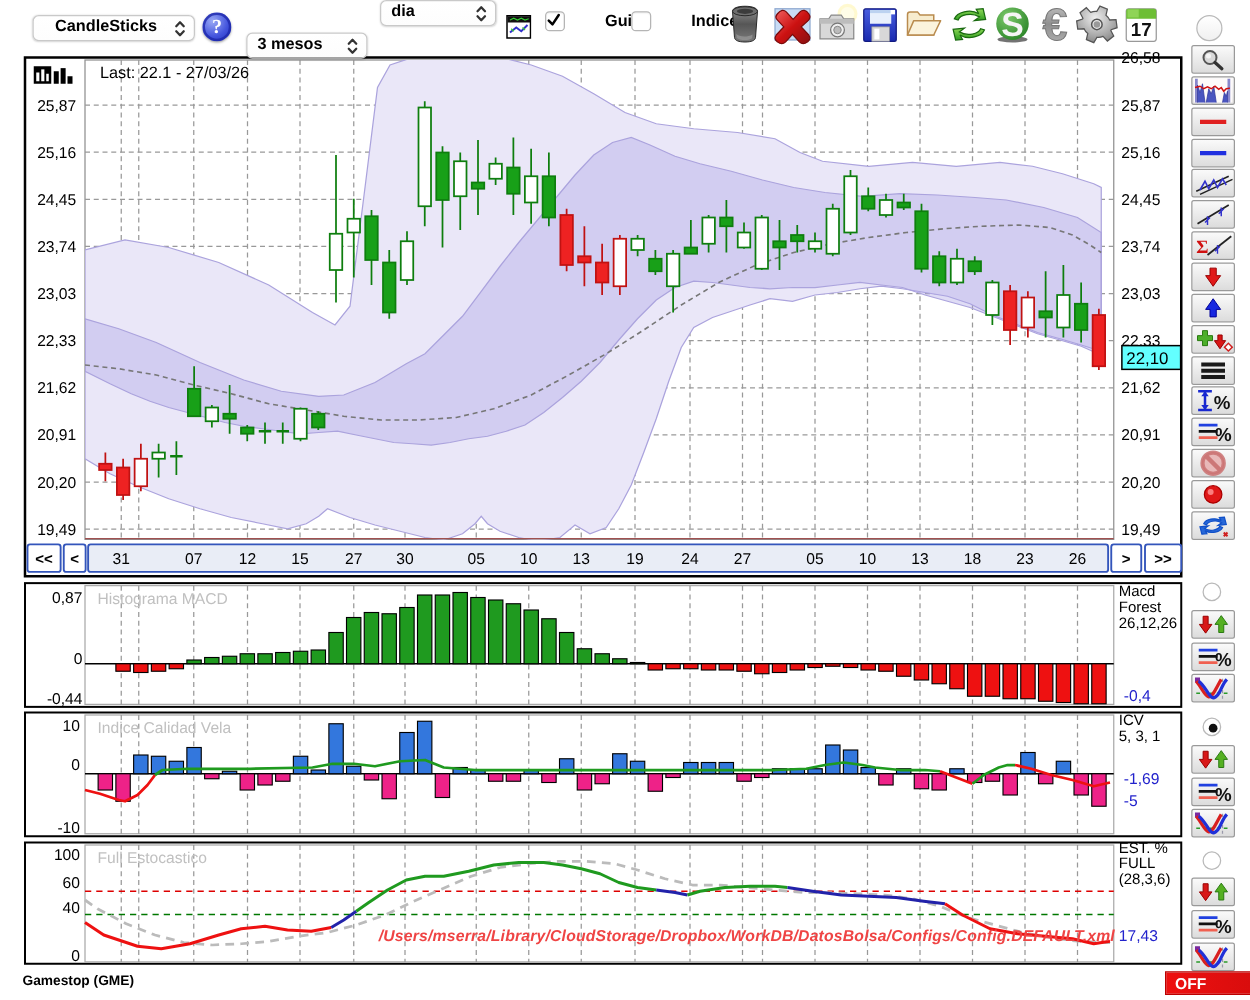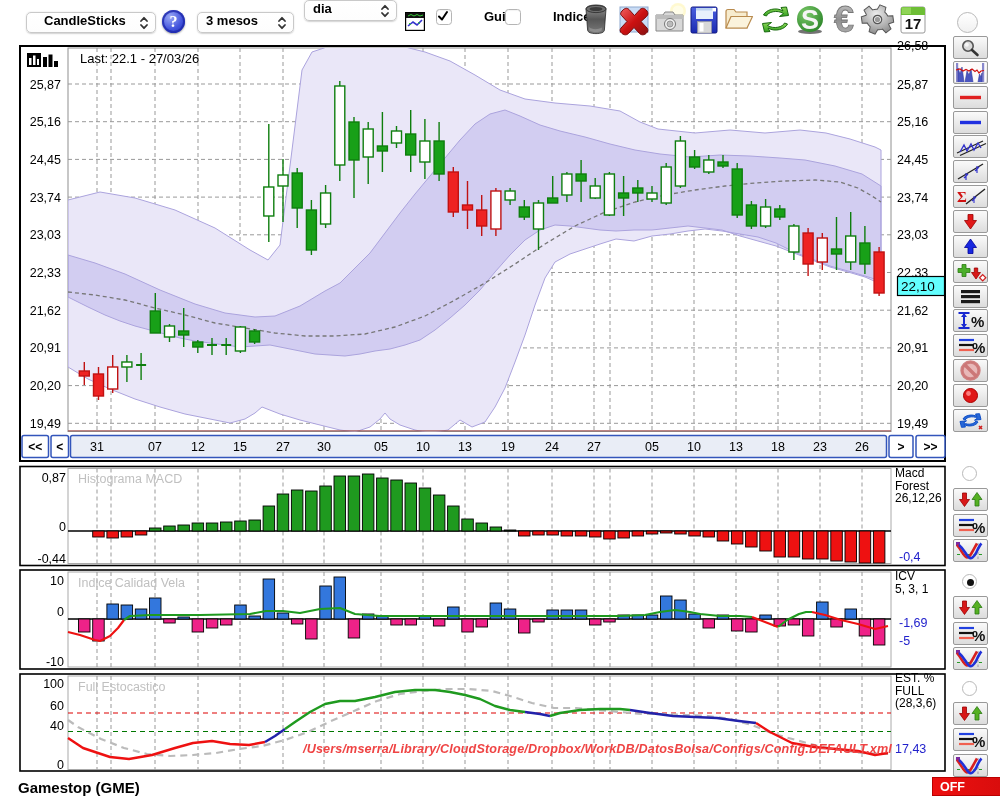--- a/index.html
+++ b/index.html
@@ -451,21 +451,21 @@
 </svg>
 
 <div class="dd" style="left:26px;top:12px;width:128px">
     <span style="padding-left:17px">CandleSticks</span>
     <div class="chev"><svg width="10" height="14" viewBox="0 0 10 14">
         <path d="M2 5 L5 1.8 L8 5" stroke="#333" stroke-width="1.8" fill="none" stroke-linecap="round" stroke-linejoin="round"></path>
         <path d="M2 9 L5 12.2 L8 9" stroke="#333" stroke-width="1.8" fill="none" stroke-linecap="round" stroke-linejoin="round"></path>
       </svg></div>
   </div>
 <div class="abs" style="left:162px;top:10px;width:23px;height:23px;border-radius:50%;background:radial-gradient(circle at 35% 30%, #9BAAF5, #4455DD 55%, #1B2BB8);box-shadow:0 1px 2px rgba(0,0,0,0.4), inset 0 0 0 2px rgba(30,40,170,0.8);display:flex;align-items:center;justify-content:center;color:#fff;font-weight:bold;font-size:16px;font-family:'Liberation Serif',serif;">?</div>
-<div class="dd" style="left:197px;top:12px;width:95px">
+<div class="dd" style="left:197px;top:26px;width:95px">
     <span>3 mesos</span>
     <div class="chev"><svg width="10" height="14" viewBox="0 0 10 14">
         <path d="M2 5 L5 1.8 L8 5" stroke="#333" stroke-width="1.8" fill="none" stroke-linecap="round" stroke-linejoin="round"></path>
         <path d="M2 9 L5 12.2 L8 9" stroke="#333" stroke-width="1.8" fill="none" stroke-linecap="round" stroke-linejoin="round"></path>
       </svg></div>
   </div>
 <div class="dd" style="left:304px;top:0;width:91px">
     <span>dia</span>
     <div class="chev"><svg width="10" height="14" viewBox="0 0 10 14">
         <path d="M2 5 L5 1.8 L8 5" stroke="#333" stroke-width="1.8" fill="none" stroke-linecap="round" stroke-linejoin="round"></path>
@@ -753,17 +753,17 @@
 <div class="sbtn" style="top:754px">
     <svg width="33" height="21" viewBox="0 0 33 21">
       <rect x="2" y="2" width="4" height="4" fill="#7A2AA0"></rect>
       <line x1="3" y1="14.5" x2="30" y2="14.5" stroke="#2A9A2A" stroke-width="1.2" stroke-dasharray="3,2.5"></line>
       <line x1="24" y1="3" x2="24" y2="19" stroke="#99A" stroke-width="1" stroke-dasharray="2.5,2"></line>
       <path d="M3 5 C8 11 10 17 13 17.5 C16 18 19 10 23 3.5" stroke="#D82020" stroke-width="2.6" fill="none"></path>
       <path d="M2 4 C7 8 9 14 12 16.5 C14 18.5 17 16 19 12 C20.5 9 22 5 24.5 2.5" stroke="#2030D8" stroke-width="2.6" fill="none" transform="translate(3,1)"></path>
     </svg>
   </div>
 
-<div class="abs" style="left:18px;top:779px;font-size:15px;font-weight:bold;color:#000;">Gamestop (GME)</div>
+<div class="abs" style="left:18px;top:779px;font-size:11px;font-weight:bold;color:#000;">Gamestop (GME)</div>
 <div class="abs" style="left:303px;top:742px;font-size:12.6px;font-weight:bold;color:#ef4444;letter-spacing:0.15px;font-style:italic;">/Users/mserra/Library/CloudStorage/Dropbox/WorkDB/DatosBolsa/Configs/Config.DEFAULT.xml</div>
 <div class="abs" style="left:932px;top:777px;width:70px;height:17px;background:linear-gradient(90deg,#EE1010,#D80D0D);border:1px solid #B00;display:flex;align-items:center;">
     <span style="color:#fff;font-weight:bold;font-size:12.5px;padding-left:7px;">OFF</span>
   </div>
 
 </body></html>

